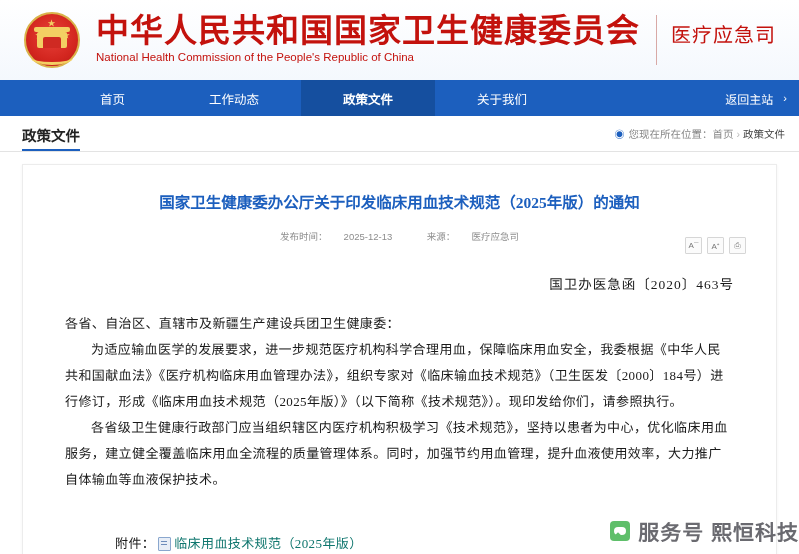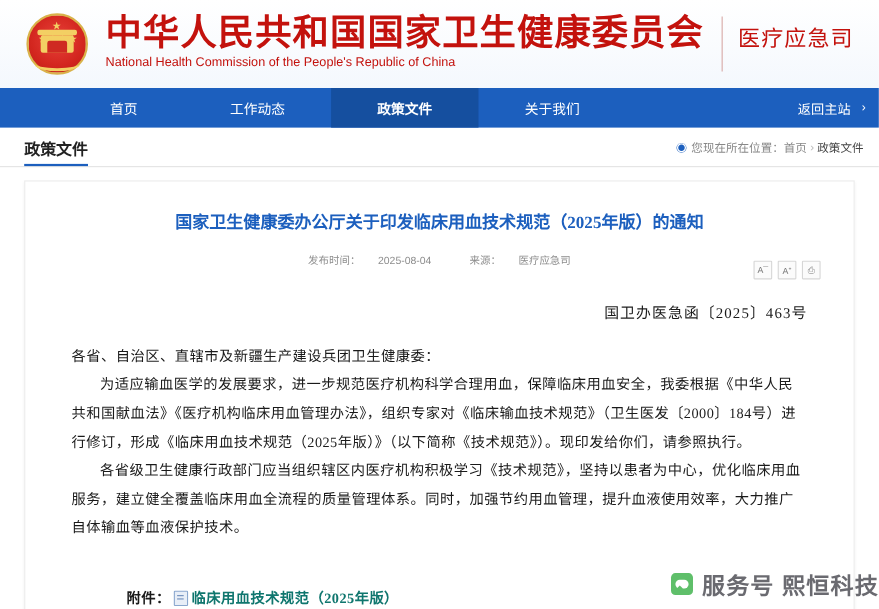--- a/index.html
+++ b/index.html
@@ -279,21 +279,20 @@
 
   .attach {
     font-family: "Liberation Serif", serif;
     font-size: 13px;
     color: #1a1a1a;
     margin-top: 40px;
     padding-left: 58px;
     letter-spacing: 0.4px;
     display: flex;
     align-items: center;
-    font-weight: bold;
   }
   .attach .doc-icon {
     display: inline-block;
     width: 11px; height: 12px;
     background: #e8eef7;
     border: 1px solid #8aa7ce;
     border-radius: 1px;
     margin: 0 3px;
     position: relative;
     top: 1px;
@@ -402,34 +401,34 @@
   </div>
 </div>
 
 <div class="content-wrap">
   <div class="article-card">
 
     <div class="doc-title">国家卫生健康委办公厅关于印发临床用血技术规范（2025年版）的通知</div>
 
     <div class="doc-meta">
       <span>
-        <span>发布时间：</span><span>2025-08-04</span>
+        <span>发布时间：</span><span>2025-12-13</span>
       </span>
       <span>
         <span>来源：</span><span>医疗应急司</span>
       </span>
     </div>
 
     <div class="tool-btns">
       <div class="tool-btn">A¯</div>
       <div class="tool-btn">A⁺</div>
       <div class="tool-btn">⎙</div>
     </div>
 
-    <div class="doc-number">国卫办医急函〔2025〕463号</div>
+    <div class="doc-number">国卫办医急函〔2020〕463号</div>
 
     <div class="doc-body">
       <p>各省、自治区、直辖市及新疆生产建设兵团卫生健康委：</p>
       <p class="indent">为适应输血医学的发展要求，进一步规范医疗机构科学合理用血，保障临床用血安全，我委根据《中华人民共和国献血法》《医疗机构临床用血管理办法》，组织专家对《临床输血技术规范》（卫生医发〔2000〕184号）进行修订，形成《临床用血技术规范（2025年版）》（以下简称《技术规范》）。现印发给你们，请参照执行。</p>
       <p class="indent">各省级卫生健康行政部门应当组织辖区内医疗机构积极学习《技术规范》，坚持以患者为中心，优化临床用血服务，建立健全覆盖临床用血全流程的质量管理体系。同时，加强节约用血管理，提升血液使用效率，大力推广自体输血等血液保护技术。</p>
     </div>
 
     <div class="attach">
       <span>附件：</span>
       <span class="doc-icon"></span>

